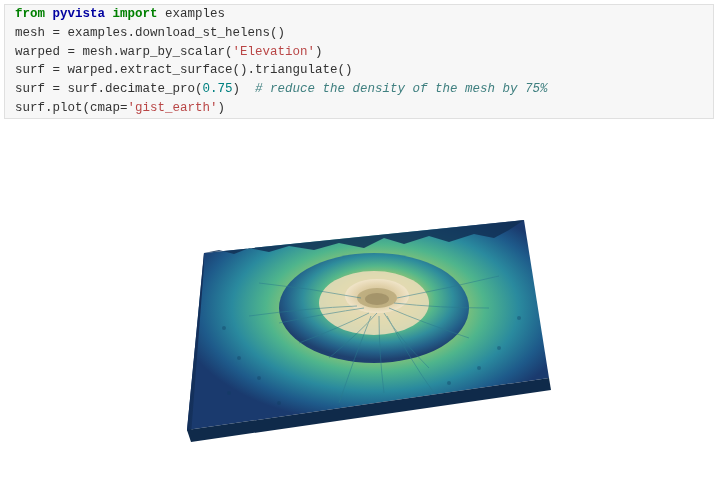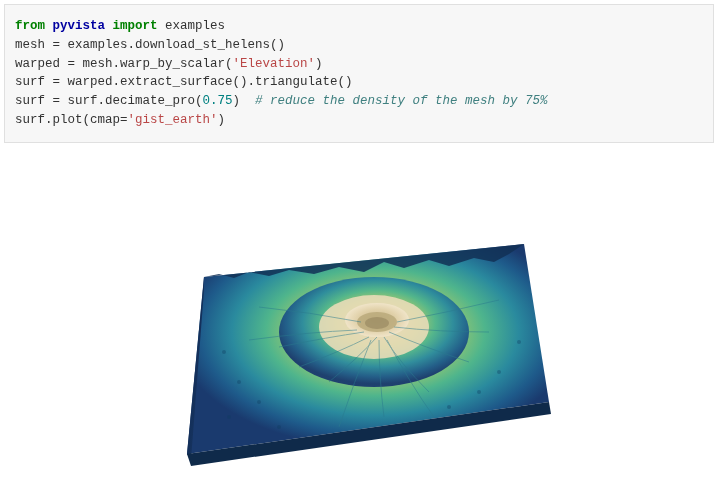--- a/index.html
+++ b/index.html
@@ -5,21 +5,21 @@
   body {
     margin: 0;
     padding: 0;
     font-family: Arial, sans-serif;
     background: #ffffff;
     width: 718px;
   }
   .code-block {
     background: #f7f7f7;
     border: 1px solid #e0e0e0;
-    padding: 12px 10px;
+    padding: 0 10px;
     margin: 4px;
     font-family: "Consolas", "Monaco", "Courier New", monospace;
     font-size: 12.5px;
     line-height: 1.5;
     white-space: pre;
     overflow-x: auto;
     color: #333;
   }
   .kw-from, .kw-import { color: #008000; font-weight: bold; }
   .mod { color: #0000a0; font-weight: bold; }

